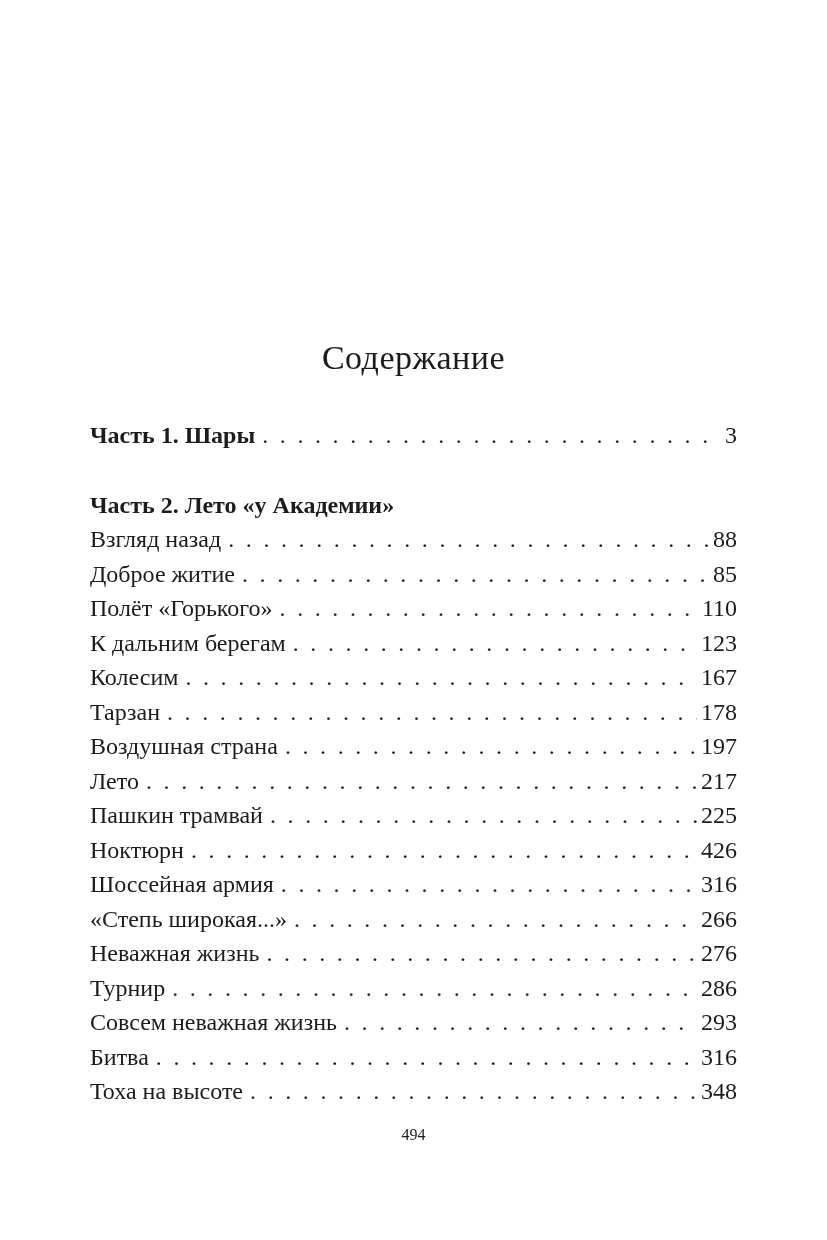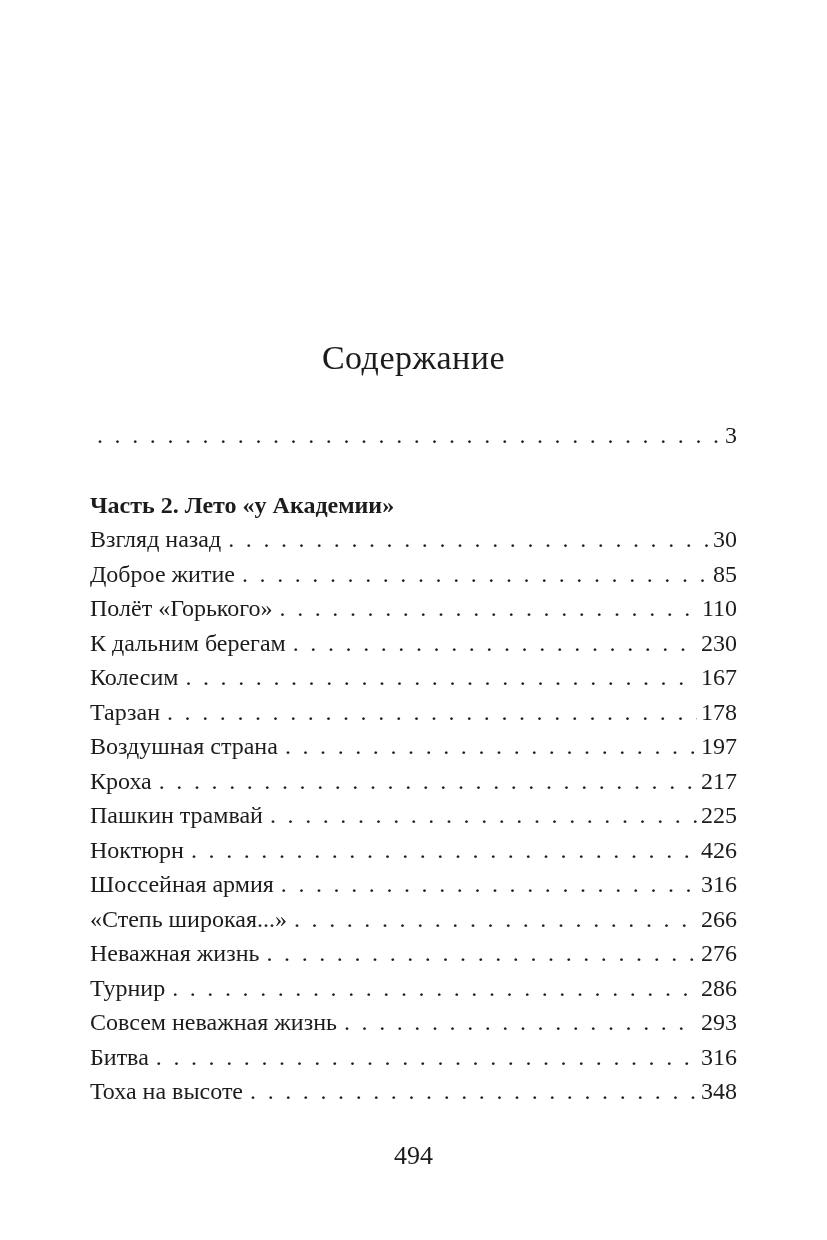--- a/index.html
+++ b/index.html
@@ -41,64 +41,65 @@
   .leader::before {
     content: ". . . . . . . . . . . . . . . . . . . . . . . . . . . . . . . . . . . . . . . . . . . . . . . . . . . . . . . . . . . . . . . . . . . . . . . . . . . .";
     letter-spacing: 2.8px;
   }
   .p {
     white-space: nowrap;
     text-align: right;
     font-weight: 400;
   }
   .footer {
-    margin-top: 35px;
+    margin-top: 14px;
     text-align: center;
-    font-size: 26px;
+    font-size: 16px;
     line-height: 24px;
   }
 </style>
 </head>
 <body>
 
 <div class="page">
 
   <div class="title">Содержание</div>
 
   <div class="toc-row part">
+    <span class="t">Часть 1. Шары</span>
     <span class="leader"></span>
     <span class="p">3</span>
   </div>
 
   <div class="toc-row part part2">
     <span class="t">Часть 2. Лето «у Академии»</span>
   </div>
 
   <div class="toc-row">
     <span class="t">Взгляд назад</span>
     <span class="leader"></span>
-    <span class="p">30</span>
+    <span class="p">88</span>
   </div>
 
   <div class="toc-row">
     <span class="t">Доброе житие</span>
     <span class="leader"></span>
     <span class="p">85</span>
   </div>
 
   <div class="toc-row">
     <span class="t">Полёт «Горького»</span>
     <span class="leader"></span>
     <span class="p">110</span>
   </div>
 
   <div class="toc-row">
     <span class="t">К дальним берегам</span>
     <span class="leader"></span>
-    <span class="p">230</span>
+    <span class="p">123</span>
   </div>
 
   <div class="toc-row">
     <span class="t">Колесим</span>
     <span class="leader"></span>
     <span class="p">167</span>
   </div>
 
   <div class="toc-row">
     <span class="t">Тарзан</span>
@@ -106,21 +107,21 @@
     <span class="p">178</span>
   </div>
 
   <div class="toc-row">
     <span class="t">Воздушная страна</span>
     <span class="leader"></span>
     <span class="p">197</span>
   </div>
 
   <div class="toc-row">
-    <span class="t">Кроха</span>
+    <span class="t">Лето</span>
     <span class="leader"></span>
     <span class="p">217</span>
   </div>
 
   <div class="toc-row">
     <span class="t">Пашкин трамвай</span>
     <span class="leader"></span>
     <span class="p">225</span>
   </div>
 

